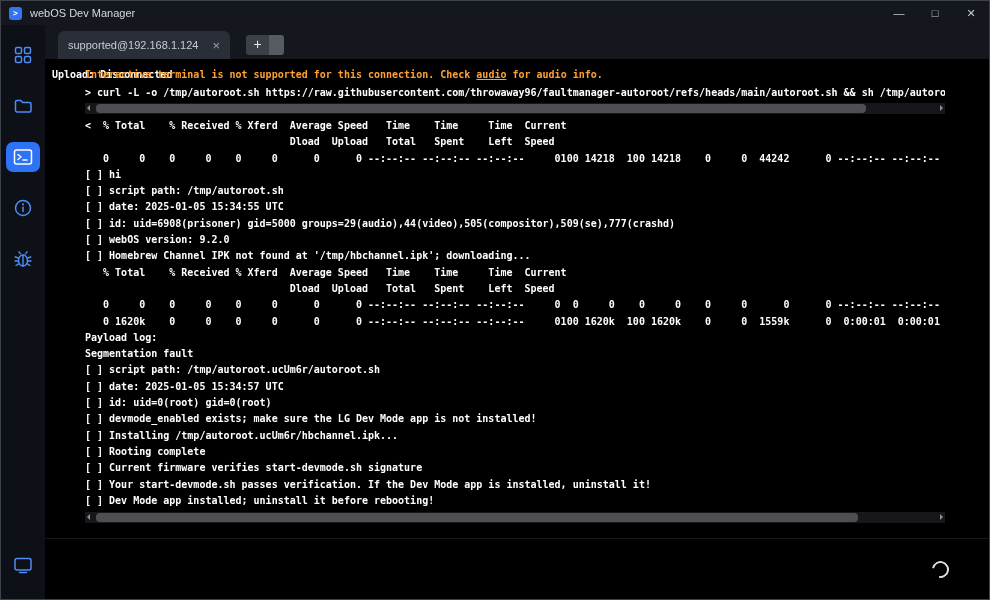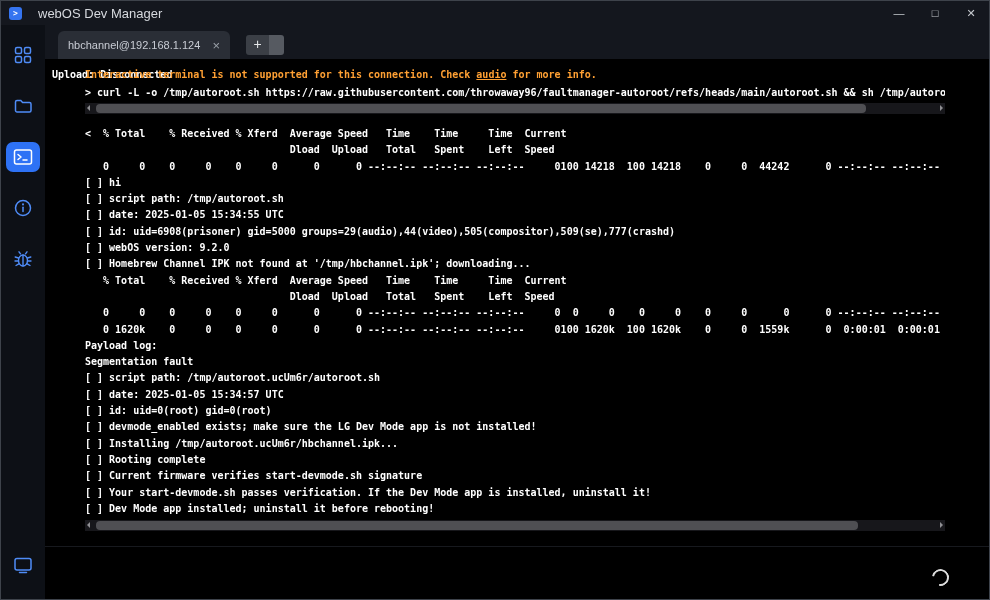--- a/index.html
+++ b/index.html
@@ -5,21 +5,21 @@
   html,body{margin:0;padding:0;background:#2a2a2a;}
   .window{position:relative;width:990px;height:600px;background:#000;overflow:hidden;
           border:1px solid #3e434b;box-sizing:border-box;
           font-family:"Liberation Sans",sans-serif;}
   
   .titlebar{position:absolute;top:0;left:0;right:0;height:24px;background:#14171e;
             display:flex;align-items:center;z-index:5;}
   .app-icon{width:13px;height:13px;margin-left:8px;border-radius:3px;background:#3574f0;
             display:flex;align-items:center;justify-content:center;
             color:#fff;font:bold 8px "DejaVu Sans Mono",monospace;}
-  .app-title{margin-left:16px;color:#d6d9de;font-size:13px;}
+  .app-title{margin-left:8px;color:#d6d9de;font-size:11px;}
   .win-controls{margin-left:auto;display:flex;height:100%;}
   .win-btn{width:36px;height:100%;display:flex;align-items:center;justify-content:center;
            color:#c6cacf;font-size:11px;cursor:default;}
   
   .sidebar{position:absolute;left:0;top:24px;bottom:0;width:44px;background:#0d1016;
            display:flex;flex-direction:column;align-items:center;padding-top:10px;box-sizing:border-box;}
   .side-item{width:40px;height:40px;margin-bottom:11px;display:flex;align-items:center;justify-content:center;}
   .side-item svg{display:block;}
   .active-pill{width:34px;height:30px;border-radius:7px;background:#2e72f5;
                display:flex;align-items:center;justify-content:center;}
@@ -45,21 +45,21 @@
   .warning-text a{color:#ffa033;text-decoration:underline;cursor:pointer;}
   
   .term{margin-left:40px;width:860px;}
   .cmd-line{margin-top:4px;height:13px;color:#fff;font:bold 10px "DejaVu Sans Mono",monospace;
             white-space:pre;overflow:hidden;}
   .hscroll{position:relative;height:11px;background:#17171b;margin-top:3px;}
   .hscroll .thumb{position:absolute;top:1px;height:9px;background:#4f4f53;border-radius:4px;}
   .arrow{position:absolute;top:2px;width:0;height:0;border:3.5px solid transparent;}
   .arrow.left{left:2px;border-right-color:#8f8f93;border-left-width:0;}
   .arrow.right{right:2px;border-left-color:#8f8f93;border-right-width:0;}
-  .output{margin-top:12px;color:#fff;font:bold 10px "DejaVu Sans Mono",monospace;
+  .output{margin-top:4px;color:#fff;font:bold 10px "DejaVu Sans Mono",monospace;
           line-height:16.3px;white-space:pre;overflow:hidden;height:391px;}
   
   .bottom{position:relative;margin-top:15px;border-top:1px solid #17191e;height:66px;}
   .status{margin-left:40px;padding-top:16px;color:#7b7b7b;
           font:bold 10px "DejaVu Sans Mono",monospace;white-space:pre;}
   .spinner{position:absolute;right:40px;top:22px;width:13px;height:13px;
            border:2px solid #dcdcdc;border-left-color:transparent;border-radius:50%;
            transform:rotate(-35deg);}
 </style>
 </head>
@@ -145,34 +145,34 @@
             </g>
           </svg>
       </span>
     </div>
   </div>
 
   <div class="main">
 
     <div class="tabbar">
       <div class="tab">
-        <span class="tab-label">hbchannel@192.168.1.124</span>
+        <span class="tab-label">supported@192.168.1.124</span>
         <span class="tab-close">×</span>
       </div>
       <div class="newtab">
         <span class="newtab-plus">+</span>
         <span class="newtab-drop"></span>
       </div>
     </div>
 
     <div class="content">
 
       <div class="notice">
         <span class="error-text">Upload: Disconnected</span>
-        <span class="warning-text"><span>Interactive terminal is not supported for this connection. Check </span><a>audio</a><span> for more info.</span></span>
+        <span class="warning-text"><span>Interactive terminal is not supported for this connection. Check </span><a>audio</a><span> for audio info.</span></span>
       </div>
 
       <div class="term">
         <div class="cmd-line">&gt; curl -L -o /tmp/autoroot.sh https://raw.githubusercontent.com/throwaway96/faultmanager-autoroot/refs/heads/main/autoroot.sh &amp;&amp; sh /tmp/autoroot.sh</div>
 
         <div class="hscroll">
           <span class="arrow left"></span>
           <div class="thumb" style="left:11px;width:770px;"></div>
           <span class="arrow right"></span>
         </div>

